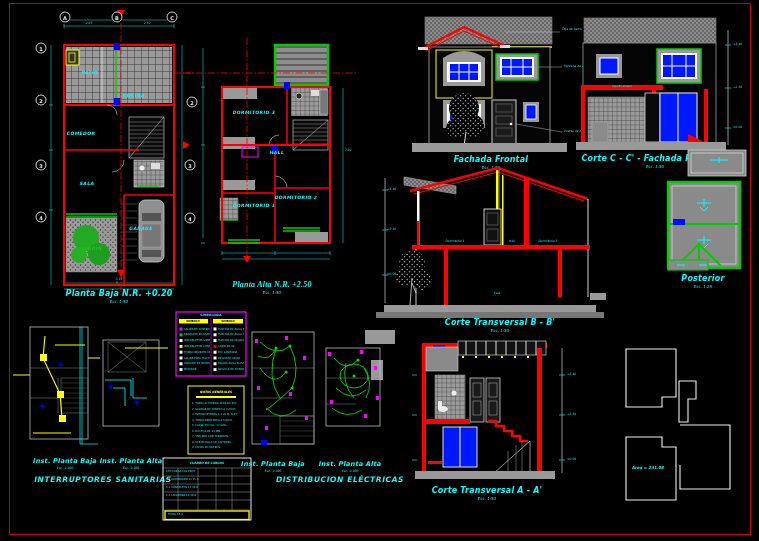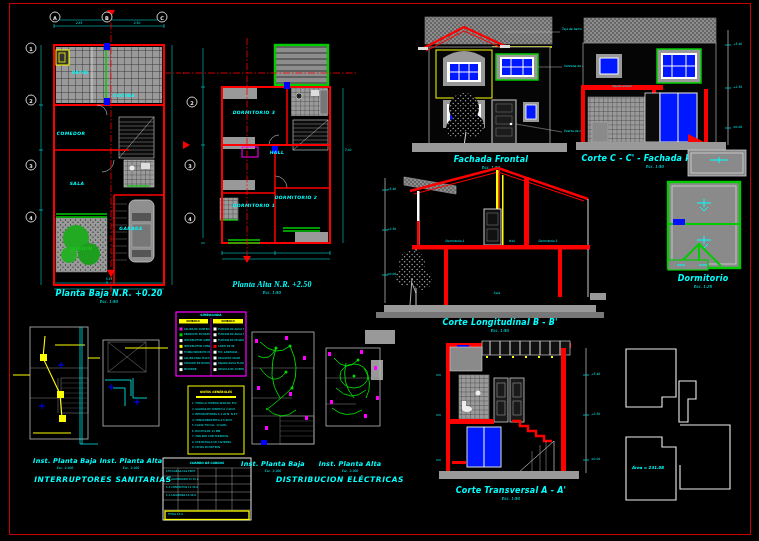--- a/index.html
+++ b/index.html
@@ -21,21 +21,21 @@
        transform:translate(-50%,-50%);background:#000;}
   .hdr{color:#000;font:bold 2.6px "DejaVu Sans",sans-serif;transform:translate(-50%,-50%);}
   .frame{position:absolute;left:9px;top:3px;width:740px;height:530px;border:1.5px solid #cc0000;}
 </style>
 </head>
 <body>
 
 <div id="sheet">
   <div class="frame"></div>
 
-  <div class="blk" style="left:19px;top:8px;width:170px;height:300px;text-decoration:underline;">
+  <div class="blk" style="left:29px;top:8px;width:170px;height:300px;text-decoration:underline;">
     <svg width="170" height="300">
       <defs>
         <pattern id="patTile" width="7" height="7" patternUnits="userSpaceOnUse">
             <rect width="7" height="7" fill="#9a9a9a"></rect>
             <path d="M0 0H7M0 0V7" stroke="#3a3a3a" stroke-width="1"></path>
           </pattern>
         <pattern id="patTileSm" width="4.5" height="4.5" patternUnits="userSpaceOnUse">
             <rect width="4.5" height="4.5" fill="#9a9a9a"></rect>
             <path d="M0 0H4.5M0 0V4.5" stroke="#444" stroke-width="0.8"></path>
           </pattern>
@@ -251,21 +251,21 @@
       <rect x="17" y="38" width="64" height="78" fill="none" stroke="#ddd" stroke-width="0.7"></rect>
       <line x1="13" y1="76" x2="85" y2="76" stroke="#0c0" stroke-width="2"></line>
       <rect x="18" y="71" width="12" height="6" fill="#0010ff"></rect>
       <path d="M42 55h14M49 51v8M45 59l4 4 4-4" stroke="#00ffff" stroke-width="1" fill="none"></path>
       <path d="M42 92h14M49 88v8M45 96l4 4 4-4" stroke="#00ffff" stroke-width="1" fill="none"></path>
       <polyline points="22,118 44,96 66,118" fill="none" stroke="#0c0" stroke-width="2"></polyline>
       <line x1="44" y1="96" x2="44" y2="120" stroke="#0c0" stroke-width="2"></line>
       <rect x="13" y="112" width="40" height="10" fill="#8a8a8a" stroke="#0c0" stroke-width="1.2"></rect>
       <path d="M22 117h8M44 117h8" stroke="#00ffff" stroke-width="1"></path>
     </svg>
-    <span class="t" style="left:48px;top:130px;">Dormitorio</span>
+    <span class="t" style="left:48px;top:130px;">Posterior</span>
     <span class="ts" style="left:48px;top:138px;">Esc. 1:25</span>
   </div>
 
   <div class="blk" style="left:376px;top:163px;width:238px;height:175px;">
     <svg width="238" height="175">
       <path d="M9 15V140" stroke="#ccc" stroke-width="0.7"></path>
       <path d="M6 27h6M6 67h6M6 112h6" stroke="#00cccc" stroke-width="0.8"></path>
       <polygon points="28,14 80,23 80,31 28,22" fill="url(#patRoof)" stroke="#999" stroke-width="0.7"></polygon>
       <polyline points="34,28 122,5" fill="none" stroke="#ff0000" stroke-width="2.4"></polyline>
       <polyline points="122,5 212,36" fill="none" stroke="#ff0000" stroke-width="2.4"></polyline>
@@ -292,21 +292,21 @@
       <rect x="0" y="149" width="228" height="6" fill="#777"></rect>
       <rect x="214" y="130" width="16" height="7" fill="#999"></rect>
     </svg>
     <span class="tl" style="left:11px;top:24px;">+5.46</span>
     <span class="tl" style="left:11px;top:64px;">+2.50</span>
     <span class="tl" style="left:11px;top:109px;">±0.00</span>
     <span class="tiny" style="left:79px;top:78px;">Dormitorio 1</span>
     <span class="tiny" style="left:136px;top:78px;">Hall</span>
     <span class="tiny" style="left:172px;top:78px;">Dormitorio 3</span>
     <span class="tiny" style="left:121px;top:130px;">Sala</span>
-    <span class="t" style="left:124px;top:159px;">Corte Longitudinal B - B'</span>
+    <span class="t" style="left:124px;top:159px;">Corte Transversal B - B'</span>
     <span class="ts" style="left:124px;top:167px;">Esc. 1:50</span>
   </div>
 
   <div class="blk" style="left:13px;top:318px;width:158px;height:172px;">
     <svg width="158" height="172">
       <rect x="17" y="9" width="58" height="112" fill="none" stroke="#bbb" stroke-width="0.8"></rect>
       <path d="M17 50h58M17 80h30M45 60v35" stroke="#888" stroke-width="0.5"></path>
       <rect x="48" y="60" width="27" height="35" fill="none" stroke="#888" stroke-width="0.5"></rect>
       <path d="M48 65h27M48 70h27M48 75h27M48 80h27M48 85h27M48 90h27" stroke="#666" stroke-width="0.4"></path>
       <polyline points="32,18 30,40 47,76 49,100" fill="none" stroke="#ffff00" stroke-width="1.1"></polyline>
@@ -430,21 +430,21 @@
       <circle cx="108" cy="48" r="1.5" fill="#00dd00"></circle>
         <circle cx="112" cy="32" r="1.5" fill="#00dd00"></circle>
     </svg>
     <span class="t" style="left:27px;top:136px;font-size:6.5px;">Inst. Planta Baja</span>
     <span class="ts" style="left:27px;top:143px;font-size:3.2px;">Esc. 1:100</span>
     <span class="t" style="left:104px;top:136px;font-size:6.5px;">Inst. Planta Alta</span>
     <span class="ts" style="left:104px;top:143px;font-size:3.2px;">Esc. 1:100</span>
     <span class="t2" style="left:94px;top:151px;">DISTRIBUCION ELÉCTRICAS</span>
   </div>
 
-  <div class="blk" style="left:434px;top:333px;width:192px;height:175px;text-align:right;">
+  <div class="blk" style="left:410px;top:333px;width:192px;height:175px;text-align:right;">
     <svg width="192" height="175">
       <rect x="12" y="10" width="125" height="5" fill="#ff0000"></rect>
       <rect x="48" y="8" width="88" height="14" fill="#111" stroke="#ccc" stroke-width="0.7"></rect>
       <path d="M56 8v14M66 8v14M76 8v14M86 8v14M96 8v14M106 8v14M116 8v14M126 8v14" stroke="#ddd" stroke-width="1"></path>
       <rect x="23" y="12" width="12" height="3" fill="#0000ff"></rect>
       <path d="M52 24h2M65 24h2M78 24h2M91 24h2M104 24h2M117 24h2M130 24h2" stroke="#ffff00" stroke-width="2"></path>
       <rect x="12" y="10" width="4" height="132" fill="#ff0000"></rect>
       <rect x="127" y="15" width="5" height="127" fill="#ff0000"></rect>
       <rect x="16" y="14" width="32" height="24" fill="#8a8a8a" stroke="#ccc" stroke-width="0.6"></rect>
       <rect x="25" y="42" width="30" height="44" fill="url(#patTileSm)" stroke="#888" stroke-width="0.6"></rect>

